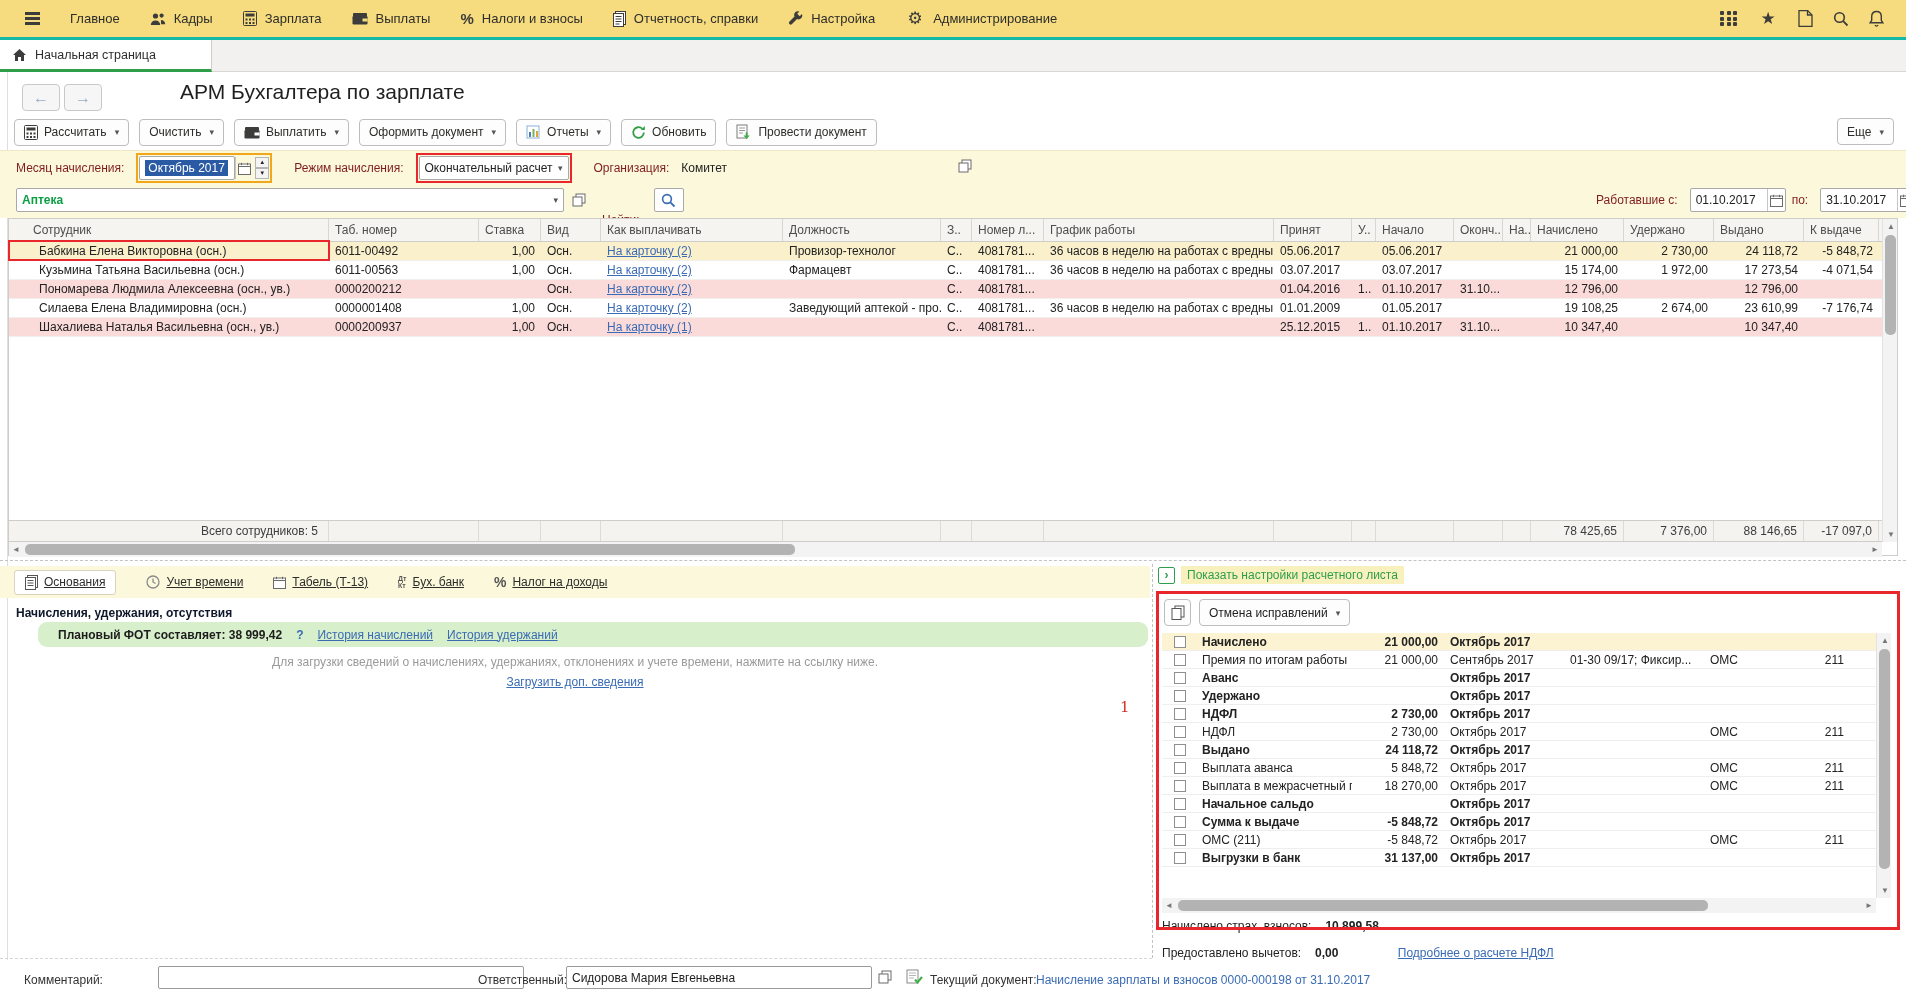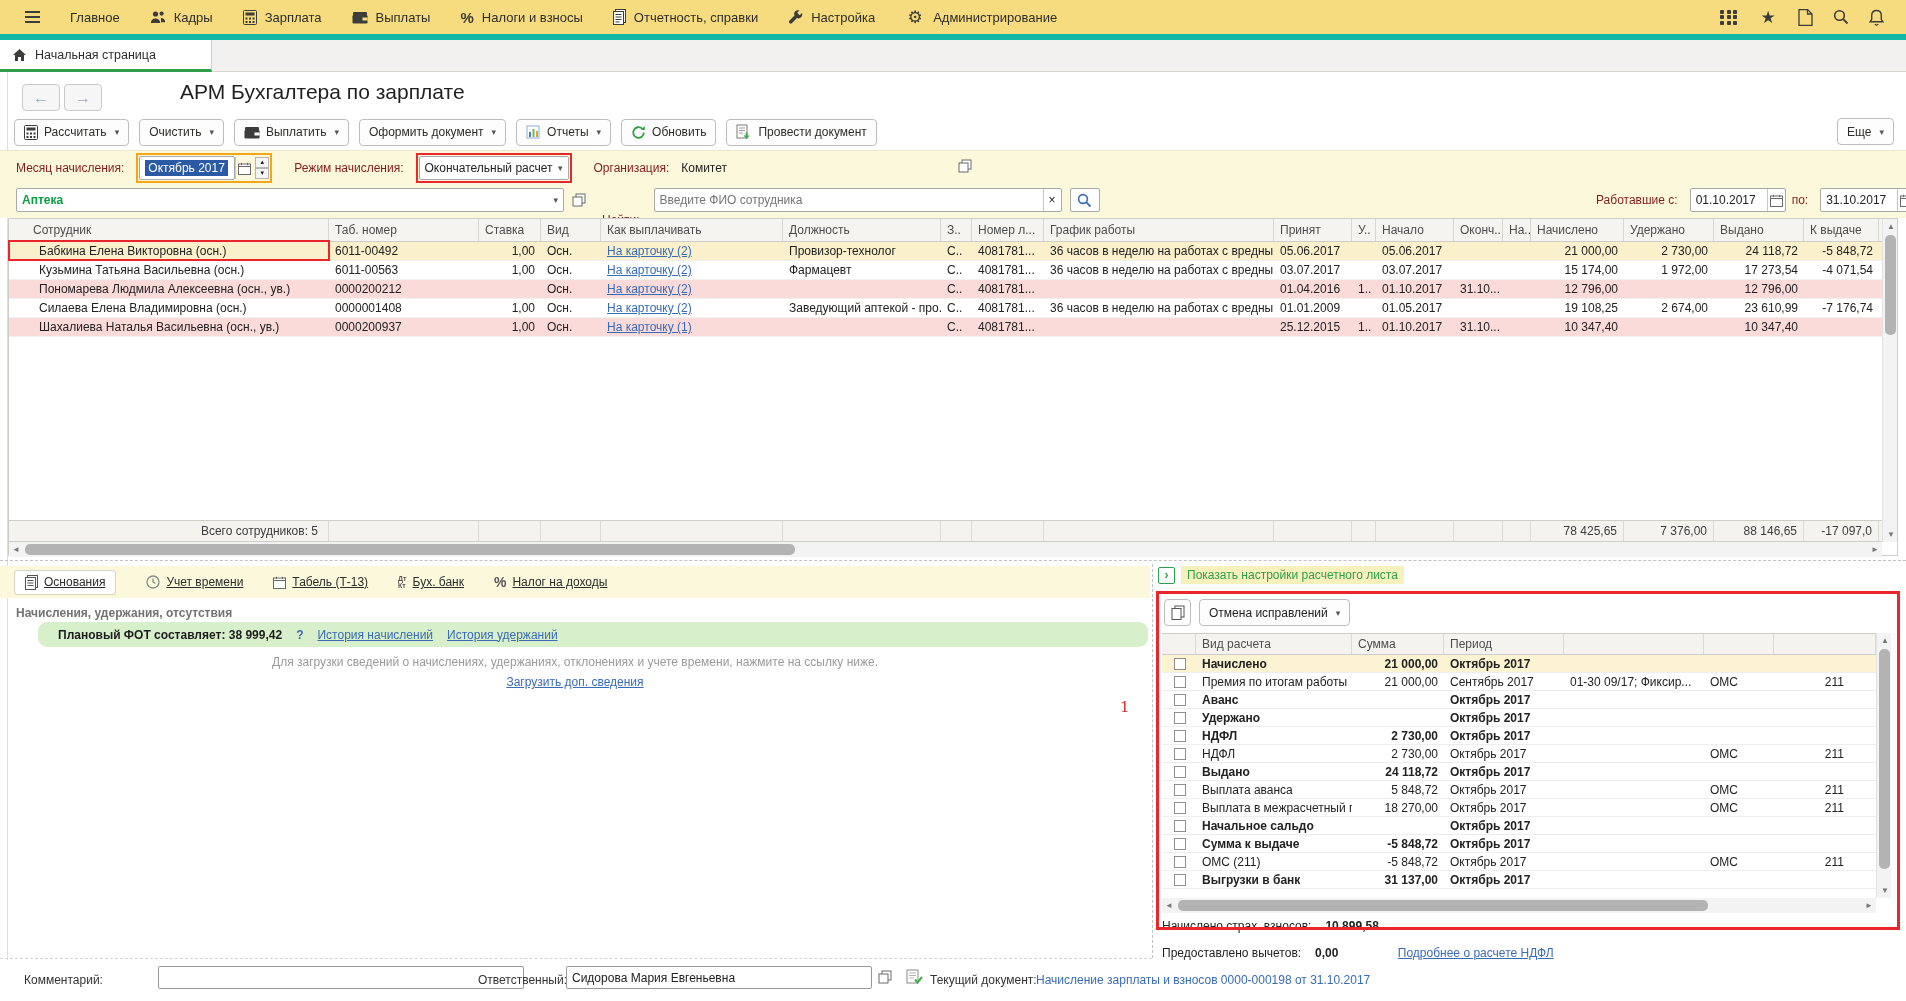--- a/index.html
+++ b/index.html
@@ -2,21 +2,21 @@
 <html><head>
 <meta charset="utf-8">
 <style>
 * { box-sizing: border-box; }
 html,body { margin:0; padding:0; }
 body { width:1906px; height:1001px; position:relative; overflow:hidden; background:#fff;
   font-family:"Liberation Sans", "DejaVu Sans", sans-serif; font-size:12px; color:#222; }
 
 
 .menubar { position:absolute; left:0; top:0; width:1906px; height:40px; background:#f6dc7e;
-  border-bottom:6px solid #14b8a6; display:flex; align-items:center; padding:0 10px; }
+  border-bottom:3px solid #14b8a6; display:flex; align-items:center; padding:0 10px; }
 .menu-item { display:flex; align-items:center; gap:8px; padding:0 15px; height:100%; font-size:13px; color:#2d2d2b; cursor:default; }
 .menubar-right { margin-left:auto; display:flex; align-items:center; gap:20px; padding-right:12px; }
 .sysicon { width:20px; text-align:center; font-size:17px; color:#3c3c3a; }
 .hamb { display:inline-block; width:15px; }
 .hamb i { display:block; height:2.5px; background:#3c3c3a; margin:2.5px 0; }
 .dots9 { display:inline-grid; grid-template-columns:repeat(3,5px); grid-gap:1.5px; }
 .dots9 i { width:4px; height:4px; background:#3c3c3a; border-radius:1px; }
 
 
 .tabstrip { position:absolute; left:0; top:40px; width:1906px; height:32px; background:#f2f1ef; border-bottom:1px solid #d9d7d2; }
@@ -74,21 +74,21 @@
 .hsplit { position:absolute; left:0; top:560px; width:1906px; border-top:1px dashed #c2c2c2; }
 .vsplit { position:absolute; left:1152px; top:564px; height:394px; border-left:1px dashed #c2c2c2; }
 .hsplit2 { position:absolute; left:0; top:958px; width:1152px; border-top:1px dashed #d5d5d5; }
 
 
 .dtabs { position:absolute; left:0; top:566px; width:1150px; height:32px; background:#fcf8dc; display:flex; align-items:center; gap:30px; padding-left:14px; }
 .dtab { display:flex; align-items:center; gap:6px; color:#2d2d2b; }
 .dtab u { text-decoration:underline; }
 .dtab-active { background:#fff; border:1px solid #d8d4c0; border-radius:3px; padding:4px 10px; }
 .dtkt { font-size:7px; line-height:7px; color:#555; font-weight:bold; }
-.sectitle { position:absolute; left:16px; top:606px; font-weight:bold; color:#737373; }
+.sectitle { position:absolute; left:16px; top:606px; font-weight:bold; color:#0f172a; }
 .fotbar { position:absolute; left:38px; top:622px; width:1110px; height:25px; background:#d8efcb; display:flex; align-items:center; gap:14px; padding-left:20px;border-radius:9px; }
 .fotbar b { color:#1d1d1d; }
 .qmark { color:#3a6bb5; font-weight:bold; }
 .hint { position:absolute; left:0; top:655px; width:1150px; text-align:center; color:#9a9a9a; }
 .loadlink { position:absolute; left:0; top:675px; width:1150px; text-align:center; }
 
 
 .toggleRow { position:absolute; left:1158px; top:566px; display:flex; align-items:center; gap:6px; }
 .togglebtn { width:17px; height:17px; border:1px solid #2e9e4a; color:#2e9e4a; background:#fff; border-radius:2px;
   font-size:12px; line-height:14px; text-align:center; font-weight:bold; }
@@ -364,24 +364,20 @@
       <span class="greentxt">Аптека</span>
       <span class="chev">▾</span>
       </span>
     <span>
         <svg width="14" height="14" viewBox="0 0 14 14">
           <rect x="4" y="1" width="9" height="9" fill="#fff" stroke="#6a6a6a"></rect>
           <rect x="1" y="4" width="9" height="9" fill="#fff" stroke="#6a6a6a"></rect>
         </svg>
       </span>
     <span class="flabel" style="margin-left:8px;margin-top:39px;">Найти:</span>
-    <span class="field" style="width:408px; padding:0; justify-content:space-between;">
-      <input class="sb-input" style="position: static; border: none; width: 370px; height: 20px;" placeholder="Введите ФИО сотрудника">
-      <span class="minibtn">×</span>
-      </span>
     <span class="field" style="width:30px; justify-content:center;">
         <svg width="15" height="15" viewBox="0 0 15 15">
           <circle cx="6" cy="6" r="4.4" fill="none" stroke="#3a6bb5" stroke-width="1.6"></circle>
           <path d="M9.4 9.4 13.5 13.5" stroke="#3a6bb5" stroke-width="1.8"></path>
         </svg>
       </span>
   </div>
   <div class="frow" style="top:36px; left:1596px; gap:6px;">
     <span class="flabel">Работавшие с:</span>
     <span class="field" style="width:96px; padding:0 0 0 5px; justify-content:space-between;">
@@ -643,29 +639,20 @@
         <rect x="1" y="3.5" width="9" height="11" fill="#fff" stroke="#555"></rect>
       </svg>
     </span>
 </div>
 <div class="pbtn" style="left:1199px;">
   <span>Отмена исправлений</span>
   <span class="chev">▾</span>
 </div>
 
 <div class="ptable">
-  <div class="phead">
-    <span class="p p0"></span>
-    <span class="p p1">Вид расчета</span>
-    <span class="p p2">Сумма</span>
-    <span class="p p3">Период</span>
-    <span class="p p4"></span>
-      <span class="p p5"></span>
-      <span class="p p6"></span>
-  </div>
   <div class="prow pr-bold pr-cur">
       <span class="p p0">
         <span class="cbx"></span>
       </span>
       <span class="p p1">Начислено</span>
       <span class="p p2">21 000,00</span>
       <span class="p p3">Октябрь 2017</span>
       <span class="p p4"></span>
       <span class="p p5"></span>
       <span class="p p6"></span>

